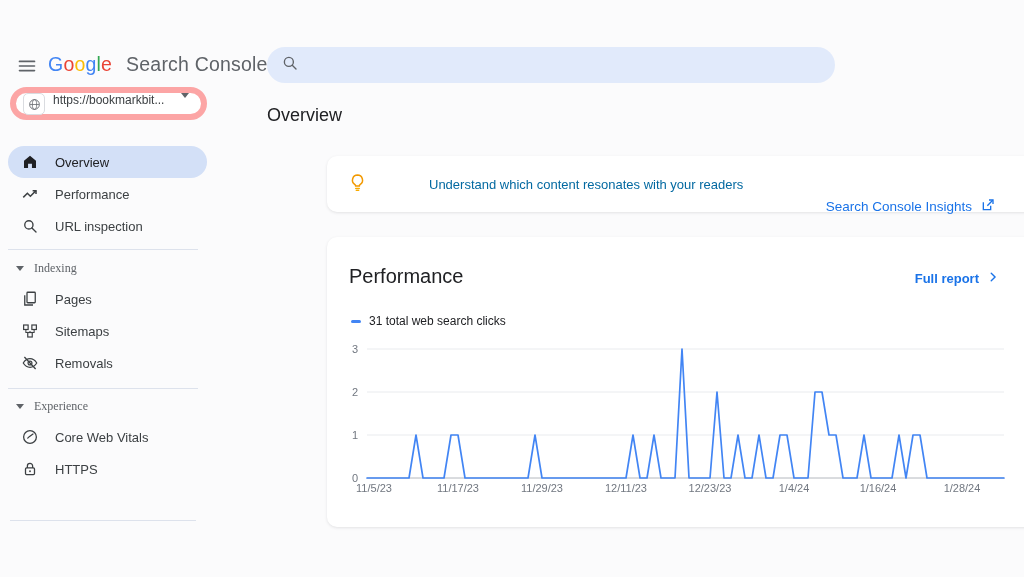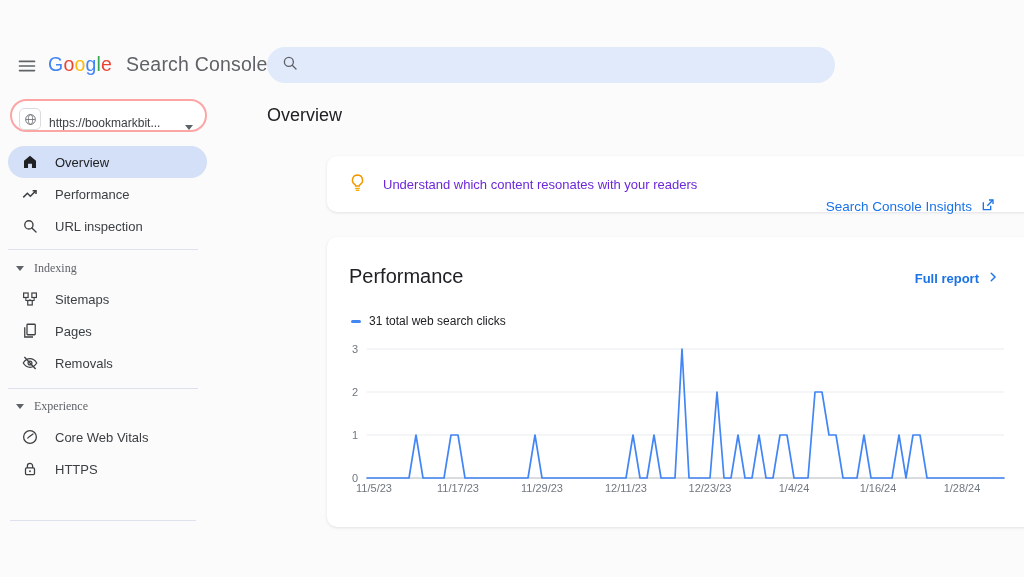--- a/index.html
+++ b/index.html
@@ -11,22 +11,22 @@
   .hamburger{position:absolute;left:14px;top:54px;width:26px;height:26px;display:flex;
              align-items:center;justify-content:center;cursor:pointer;background:none;border:none;}
   .logo{position:absolute;left:48px;top:53px;font-size:19.5px;letter-spacing:.2px;display:flex;gap:14px;align-items:flex-end;}
   .logo .word{font-weight:500;}
   .logo .suffix{color:#5f6368;}
   .search-pill{position:absolute;left:267px;top:47px;width:568px;height:36px;background:#e1eafb;
                border-radius:18px;display:flex;align-items:center;padding:0 14px;box-sizing:border-box;gap:10px;}
   .search-pill input{flex:1;border:none;background:transparent;outline:none;font-size:14px;
                      font-family:"Liberation Sans",sans-serif;color:#202124;}
   
-  .prop-pill{position:absolute;left:10px;top:99px;width:197px;height:33px;background:#fff;
-             border:2px solid #fca5a5;border-radius:17px;display:flex;align-items:flex-end;
+  .prop-pill{position:absolute;left:10px;top:87px;width:197px;height:33px;background:#fff;
+             border:6px solid #fca5a5;border-radius:17px;display:flex;align-items:flex-start;
              padding:0 12px 0 7px;box-sizing:border-box;gap:8px;cursor:pointer;}
   .globe-box{width:20px;height:20px;border:1px solid #dadce0;border-radius:5px;display:flex;
              align-items:center;justify-content:center;flex:none;background:#fff;}
   .prop-label{font-size:12px;color:#3c4043;white-space:nowrap;overflow:hidden;}
   .caret{margin-left:auto;width:0;height:0;border-left:4px solid transparent;
          border-right:4px solid transparent;border-top:5px solid #5f6368;flex:none;}
   .nav{position:absolute;left:8px;top:146px;width:199px;}
   .nav-item{height:32px;display:flex;align-items:center;gap:16px;padding-left:13px;
             border-radius:16px;font-size:13px;color:#3c4043;cursor:pointer;box-sizing:border-box;}
   .nav-item.selected{background:#d3e0f7;color:#202124;font-weight:500;}
@@ -36,21 +36,21 @@
               gap:10px;padding-left:8px;font-size:12px;color:#5f6368;cursor:pointer;box-sizing:border-box;font-family:Liberation Serif, serif;}
   .sec-caret{width:0;height:0;border-left:4px solid transparent;border-right:4px solid transparent;
              border-top:5px solid #5f6368;}
   .sec-items{position:absolute;left:8px;width:199px;}
   
   .page-title{position:absolute;left:267px;top:105px;font-size:18px;font-weight:500;color:#202124;}
   .card{position:absolute;left:327px;width:713px;background:#fff;border-radius:10px;
         box-shadow:0 1px 3px rgba(60,64,67,.13);}
   .banner{top:156px;height:56px;display:flex;align-items:center;gap:15px;
           padding:0 44px 0 20px;box-sizing:border-box;}
-  .banner-text{font-size:13px;color:#6d28d9;}
+  .banner-text{font-size:13px;color:#0369a1;margin-left:46px;}
   .insights-link{margin-left:auto;display:flex;align-items:center;gap:8px;color:#1a73e8;
                  font-size:13.5px;font-weight:500;cursor:pointer;text-decoration:none;white-space:nowrap;margin-top:44px;}
   .perf{top:237px;height:290px;}
   .perf-title{position:absolute;left:22px;top:28px;font-size:20px;color:#202124;}
   .full-report{position:absolute;right:40px;top:33px;display:flex;align-items:center;gap:7px;
                color:#1a73e8;font-size:13px;font-weight:600;cursor:pointer;text-decoration:none;justify-content:center;}
   .legend{position:absolute;left:24px;top:77px;display:flex;align-items:center;gap:8px;}
   .legend-dash{width:10px;height:3px;border-radius:2px;background:#4285f4;}
   .legend-text{font-size:12px;color:#202124;}
   .chart-wrap{position:absolute;left:16px;top:100px;width:680px;height:158px;}
@@ -128,36 +128,36 @@
   <div class="divider" style="top:249px"></div>
 
   <div class="sec-header" style="top:254px">
     <span class="sec-caret"></span>
     <span>Indexing</span>
   </div>
   <div class="sec-items" style="top:283px">
     <div class="nav-item">
       <span class="ic">
         <svg width="18" height="18" viewBox="0 0 24 24">
+            <rect x="8" y="3" width="11" height="14" rx="1" fill="none" stroke="#3c4043" stroke-width="1.7"></rect>
+            <path d="M5 7v13h11" fill="none" stroke="#3c4043" stroke-width="1.7"></path>
+          </svg>
+      </span>
+      <span>Pages</span>
+    </div>
+    <div class="nav-item">
+      <span class="ic">
+        <svg width="18" height="18" viewBox="0 0 24 24">
             <rect x="3.5" y="4" width="6" height="6" fill="none" stroke="#3c4043" stroke-width="1.6"></rect>
             <rect x="14.5" y="4" width="6" height="6" fill="none" stroke="#3c4043" stroke-width="1.6"></rect>
             <rect x="9" y="14" width="6" height="6" fill="none" stroke="#3c4043" stroke-width="1.6"></rect>
             <path d="M6.5 10v4h11v-4M12 14v-2" fill="none" stroke="#3c4043" stroke-width="1.4"></path>
           </svg>
       </span>
       <span>Sitemaps</span>
-    </div>
-    <div class="nav-item">
-      <span class="ic">
-        <svg width="18" height="18" viewBox="0 0 24 24">
-            <rect x="8" y="3" width="11" height="14" rx="1" fill="none" stroke="#3c4043" stroke-width="1.7"></rect>
-            <path d="M5 7v13h11" fill="none" stroke="#3c4043" stroke-width="1.7"></path>
-          </svg>
-      </span>
-      <span>Pages</span>
     </div>
     <div class="nav-item">
       <span class="ic">
         <svg width="18" height="18" viewBox="0 0 24 24">
             <path d="M3 12c2.4-3.9 5.7-5.8 9-5.8S18.6 8.1 21 12c-2.4 3.9-5.7 5.8-9 5.8S5.4 15.9 3 12z" fill="none" stroke="#3c4043" stroke-width="1.6"></path>
             <circle cx="12" cy="12" r="2.6" fill="none" stroke="#3c4043" stroke-width="1.6"></circle>
             <path d="M4.5 4l15 16" stroke="#3c4043" stroke-width="1.8"></path>
           </svg>
       </span>
       <span>Removals</span>

